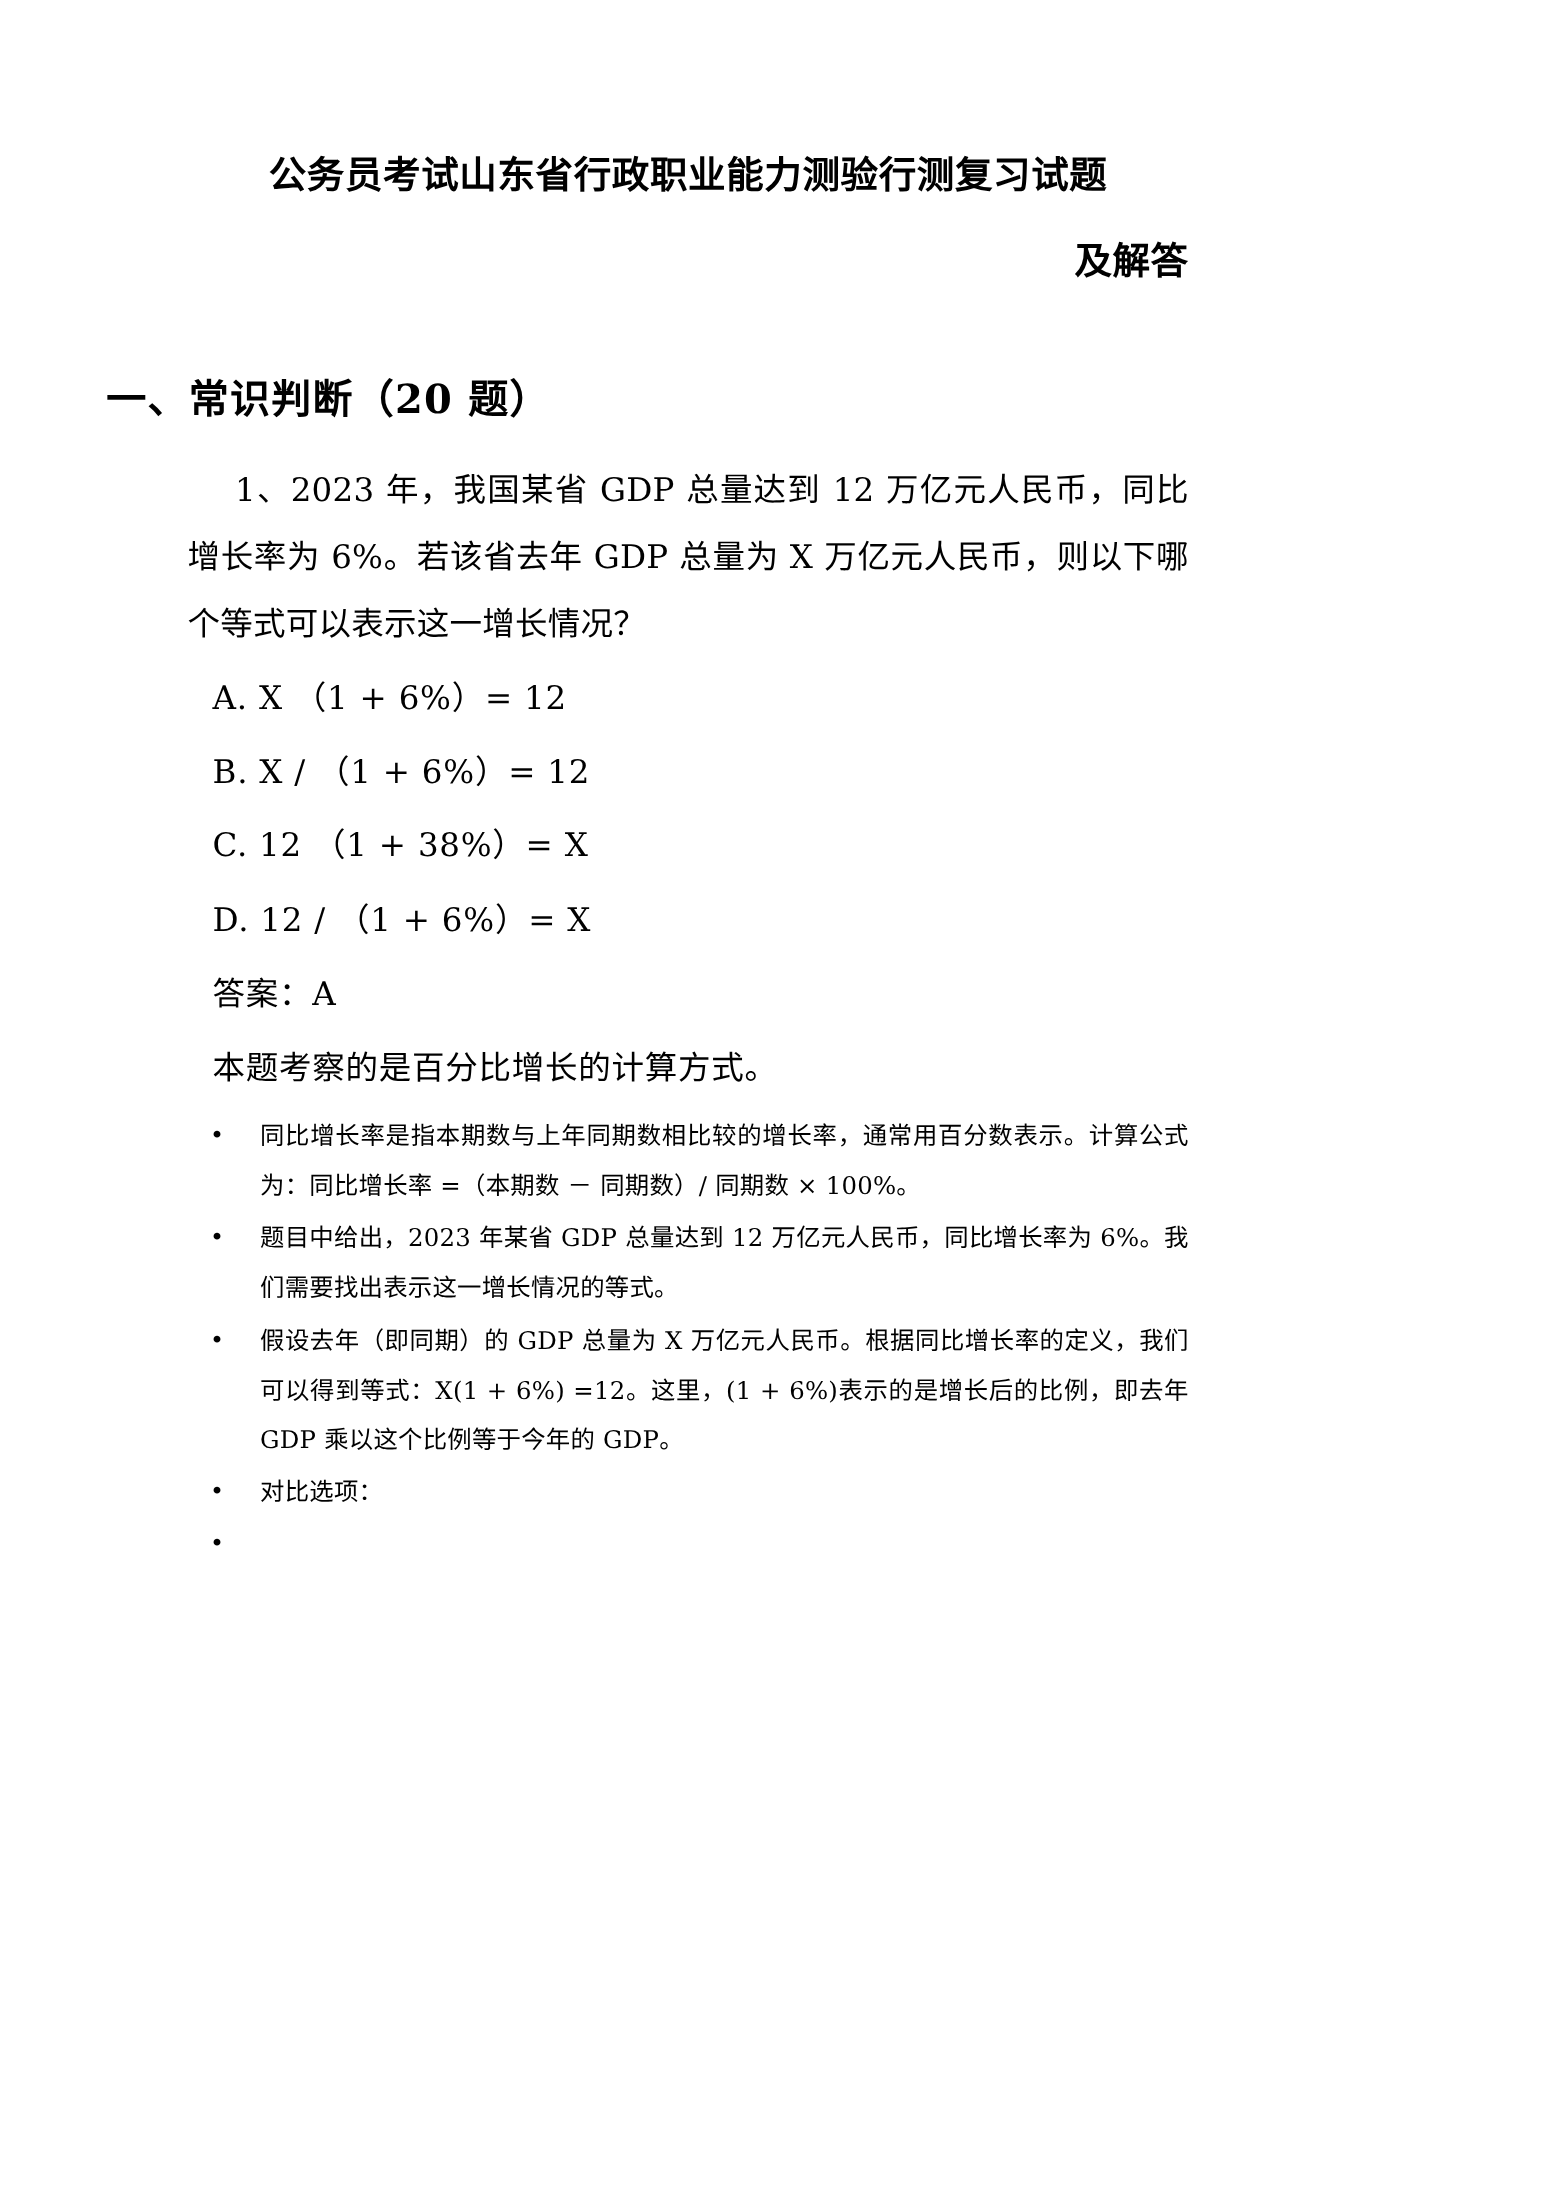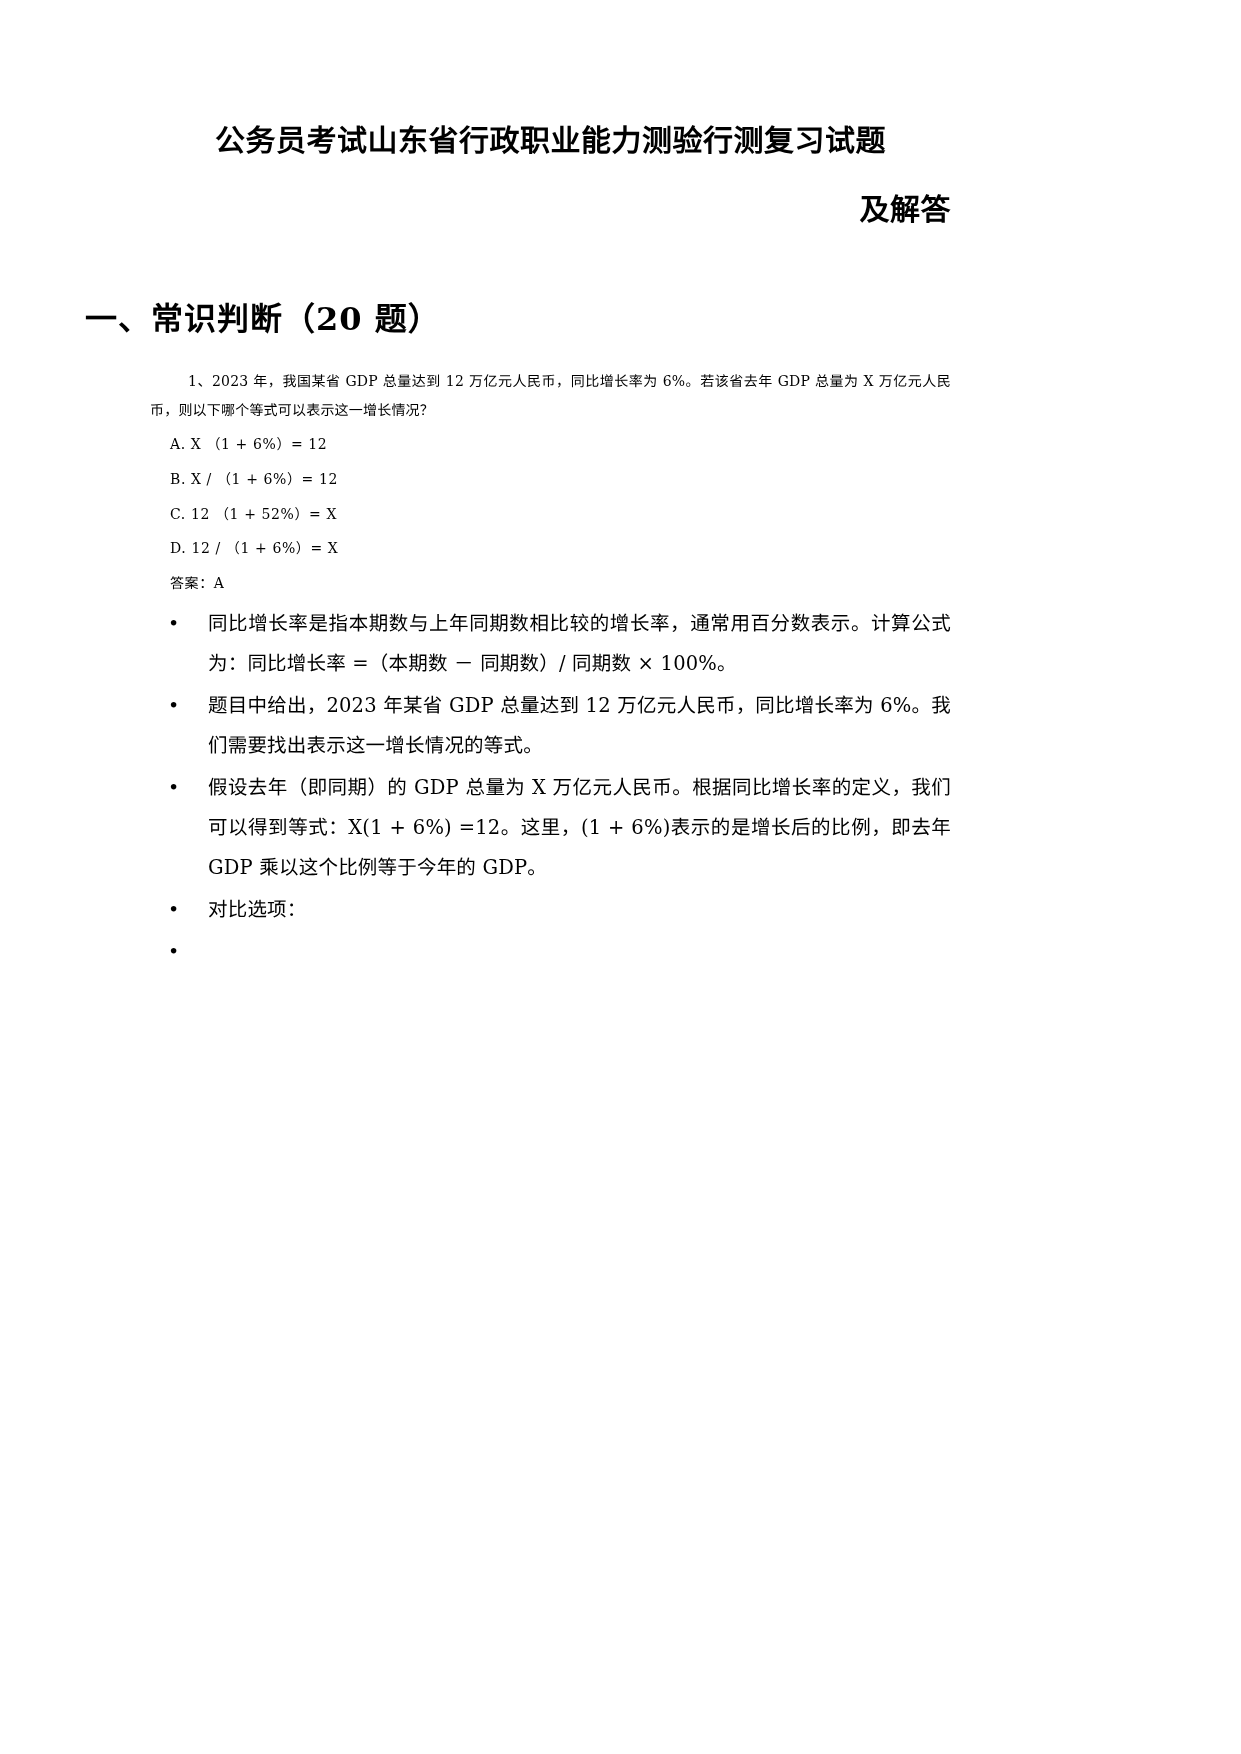--- a/index.html
+++ b/index.html
@@ -38,21 +38,21 @@
     display: block;
     text-align: right;
   }
   .section-heading {
     font-size: 32px;
     font-weight: bold;
     margin: 60px 0 28px -65px;
     letter-spacing: 1px;
   }
   .para {
-    font-size: 14px;
+    font-size: 26px;
     line-height: 2.05;
     text-align: justify;
     margin: 0 0 6px 0;
     letter-spacing: 0.2px;
   }
   .para.indent {
     text-indent: 38px;
   }
   .para.optline {
     text-indent: 20px;
@@ -95,24 +95,25 @@
     <span class="line1">公务员考试山东省行政职业能力测验行测复习试题</span>
     <span class="line2">及解答</span>
   </h1>
 
   <h2 class="section-heading">一、常识判断（20 题）</h2>
 
   <p class="para indent"><span class="q-num">1、</span><span>2023 年，我国某省 GDP 总量达到 12 万亿元人民币，同比增长率为 6%。若该省去年 GDP 总量为 X 万亿元人民币，则以下哪个等式可以表示这一增长情况？</span></p>
 
   <p class="para optline mono-ish">A. X （1 + 6%）= 12</p>
   <p class="para optline mono-ish">B. X / （1 + 6%）= 12</p>
-  <p class="para optline mono-ish">C. 12 （1 + 52%）= X</p>
+  <p class="para optline mono-ish">C. 12 （1 + 38%）= X</p>
   <p class="para optline mono-ish">D. 12 / （1 + 6%）= X</p>
 
   <p class="para optline">答案：A</p>
+  <p class="para optline">本题考察的是百分比增长的计算方式。</p>
 
   <ul class="bullets">
     <li><span class="dot">•</span><span>同比增长率是指本期数与上年同期数相比较的增长率，通常用百分数表示。计算公式为：同比增长率 =（本期数 － 同期数）/ 同期数 × 100%。</span></li>
     <li><span class="dot">•</span><span>题目中给出，2023 年某省 GDP 总量达到 12 万亿元人民币，同比增长率为 6%。我们需要找出表示这一增长情况的等式。</span></li>
     <li><span class="dot">•</span><span>假设去年（即同期）的 GDP 总量为 X 万亿元人民币。根据同比增长率的定义，我们可以得到等式：X(1 + 6%) =12。这里，(1 + 6%)表示的是增长后的比例，即去年 GDP 乘以这个比例等于今年的 GDP。</span></li>
     <li><span class="dot">•</span><span>对比选项：</span></li>
     <li><span class="dot">•</span></li>
   </ul>
 
 </div>

